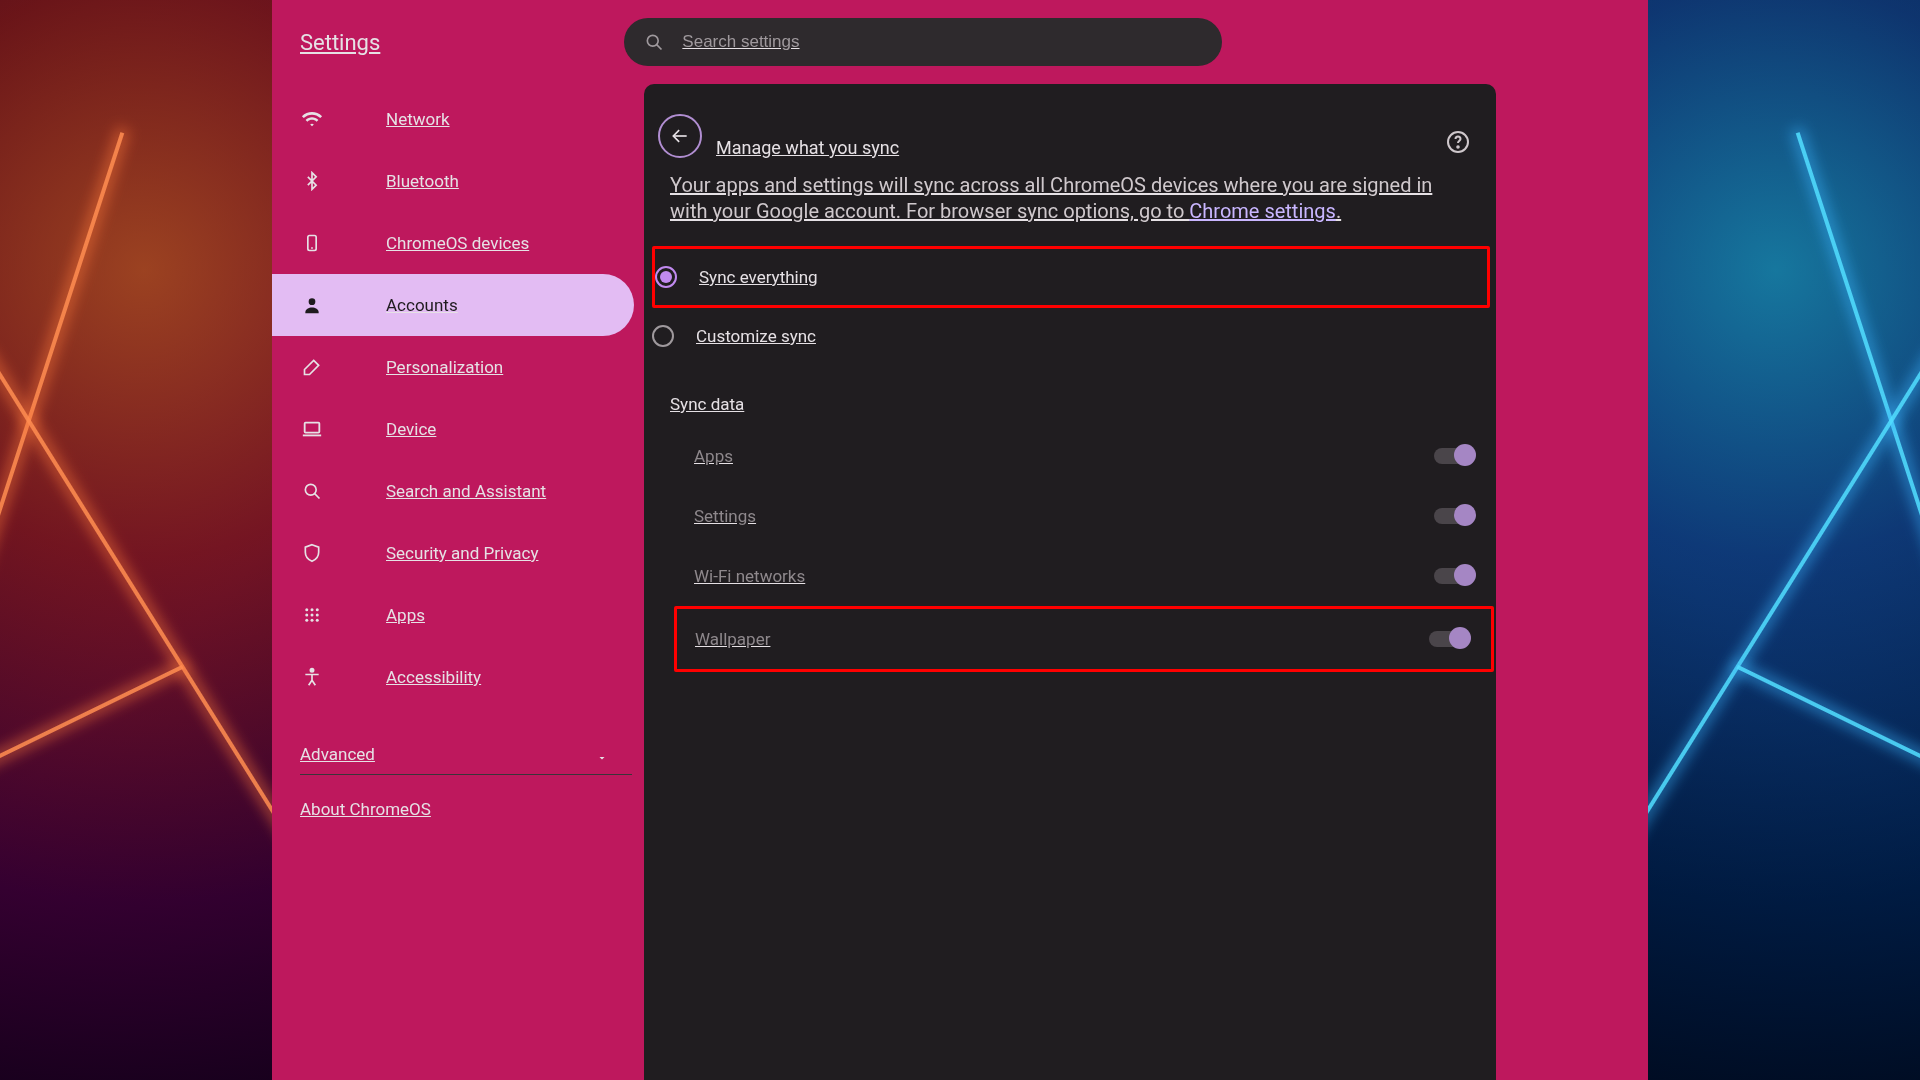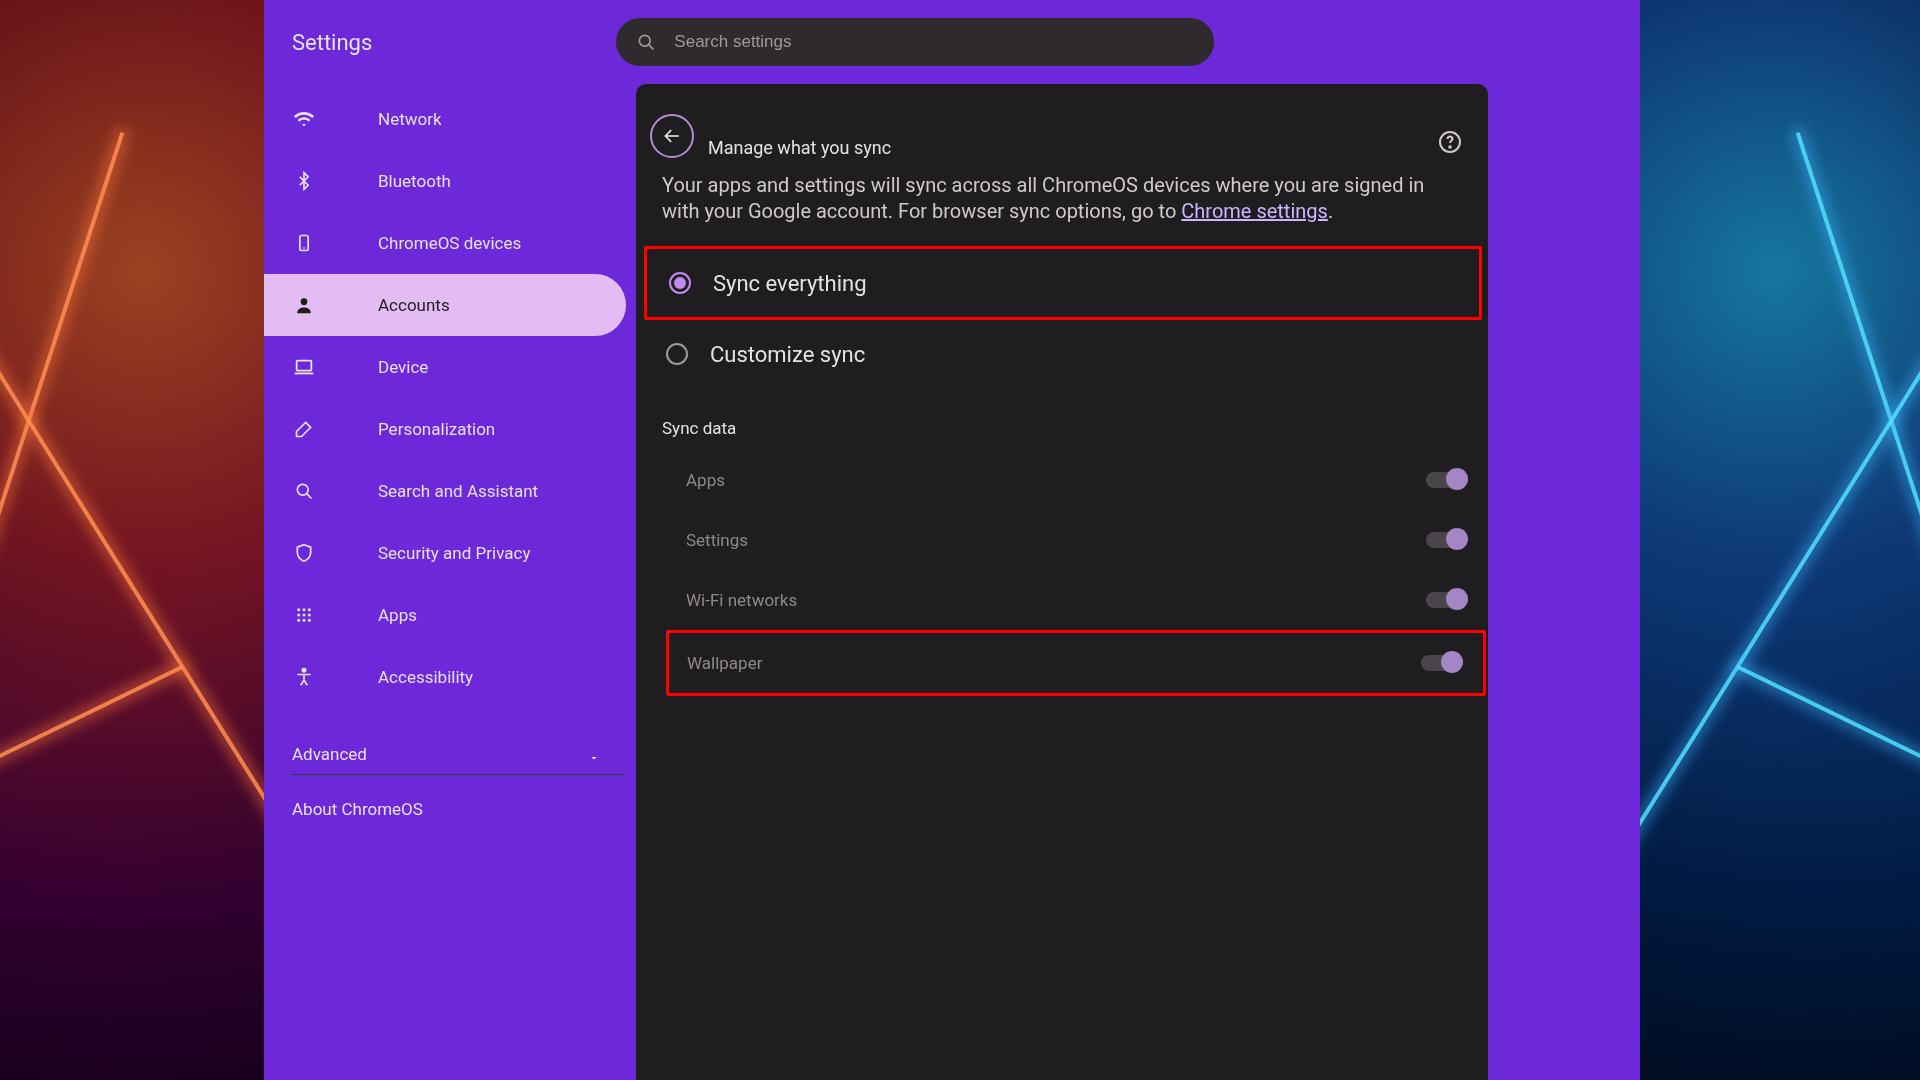--- a/index.html
+++ b/index.html
@@ -13,22 +13,22 @@
       radial-gradient(circle at 15% 25%, rgba(255,120,40,0.55) 0%, rgba(255,60,40,0.35) 25%, rgba(60,0,60,0.6) 55%, rgba(10,0,20,0.9) 80%),
       linear-gradient(135deg, #1a0010 0%, #2b0020 40%, #0b0010 100%); }
   .bg .right { right: 0; background:
       radial-gradient(circle at 85% 25%, rgba(40,200,255,0.55) 0%, rgba(40,120,255,0.35) 25%, rgba(0,30,80,0.6) 55%, rgba(0,5,20,0.9) 80%),
       linear-gradient(225deg, #001020 0%, #001830 40%, #000810 100%); }
   .neon { position: absolute; filter: blur(0.5px); }
   .neon.l { border-left: 4px solid rgba(255,140,80,0.9); box-shadow: 0 0 14px 4px rgba(255,120,60,0.55); }
   .neon.r { border-left: 4px solid rgba(80,220,255,0.9); box-shadow: 0 0 14px 4px rgba(60,180,255,0.55); }
 
   
-  .window { position: absolute; left: 264px; top: 0; width: 1376px; height: 1080px;
-            background: #6d28d9; color: #e6e1e5; z-index: 1; display: flex; flex-direction: column; }
+  .window { position: absolute; left: 272px; top: 0; width: 1376px; height: 1080px;
+            background: #be185d; color: #e6e1e5; z-index: 1; display: flex; flex-direction: column; text-decoration: underline; }
   .topbar { display: flex; align-items: center; height: 84px; padding-left: 28px; }
   .apptitle { font-size: 22px; font-weight: 400; color: #e6e1e5; }
   .searchwrap { margin-left: 244px; width: 598px; height: 48px; background: #2e2a2d;
                 border-radius: 24px; display: flex; align-items: center; padding: 0 20px; }
   .searchwrap svg { flex: 0 0 auto; }
   .searchinput { flex: 1; margin-left: 18px; background: transparent; border: none; outline: none;
                  color: #cfc8cc; font-size: 17px; }
   .searchinput::placeholder { color: #9f999d; }
 
   .body { flex: 1; display: flex; min-height: 0; }
@@ -52,22 +52,22 @@
           border-top-right-radius: 10px; padding-bottom: 40px; min-height: 100%; }
   .mainhdr { display: flex; align-items: flex-end; height: 74px; padding: 0 22px 0 14px; }
   .backbtn { width: 44px; height: 44px; border: 2px solid #b18ed2; border-radius: 50%;
              display: flex; align-items: center; justify-content: center; cursor: pointer; }
   .mainhdr h1 { font-size: 18px; font-weight: 400; margin-left: 14px; color: #e6e1e5; flex: 1; }
   .helpbtn { width: 28px; height: 28px; cursor: pointer; color: #cfc8cc; }
 
   .desc { padding: 14px 26px 22px 26px; font-size: 20px; line-height: 26px; color: #cfc8cc; }
   .desc a { color: #c9b6ff; text-decoration: underline; cursor: pointer; }
 
-  .radiorow { display: flex; align-items: center; height: 68px; padding-left: 22px;
-              cursor: pointer; font-size: 22px; color: #e6e1e5; margin: 0 8px; position: relative; }
+  .radiorow { display: flex; align-items: center; height: 56px; 
+              cursor: pointer; font-size: 17px; color: #e6e1e5; margin: 0 8px; position: relative; }
   .radiorow .rlabel { margin-left: 22px; }
   .radio { width: 22px; height: 22px; border-radius: 50%; border: 2px solid #9f999d;
            display: inline-flex; align-items: center; justify-content: center; }
   .radio.sel { border-color: #c18af0; }
   .radio.sel::after { content: ""; width: 12px; height: 12px; border-radius: 50%; background: #c18af0; }
 
   .hl { border: 3px solid #ff0000; border-radius: 2px; }
   .hl-wrap1 { margin: 0 6px 0 8px; }
   .hl-wrap2 { margin: 0 2px 0 30px; }
 
@@ -146,35 +146,35 @@
           <svg width="20" height="20" viewBox="0 0 24 24" fill="currentColor">
               <circle cx="12" cy="8" r="4"></circle>
               <path d="M4 21c0-4 4-6 8-6s8 2 8 6v1H4v-1z"></path>
             </svg>
         </span>
         <span>Accounts</span>
       </div>
 
       <div class="navitem">
         <span class="icon">
+          <svg width="20" height="20" viewBox="0 0 24 24" fill="none" stroke="currentColor" stroke-width="2">
+              <path d="M14 4l6 6L9 21H3v-6L14 4z"></path>
+            </svg>
+        </span>
+        <span>Personalization</span>
+      </div>
+
+      <div class="navitem">
+        <span class="icon">
           <svg width="22" height="22" viewBox="0 0 24 24" fill="none" stroke="currentColor" stroke-width="2">
               <rect x="4" y="5" width="16" height="11" rx="1"></rect>
               <line x1="2" y1="19" x2="22" y2="19"></line>
             </svg>
         </span>
         <span>Device</span>
-      </div>
-
-      <div class="navitem">
-        <span class="icon">
-          <svg width="20" height="20" viewBox="0 0 24 24" fill="none" stroke="currentColor" stroke-width="2">
-              <path d="M14 4l6 6L9 21H3v-6L14 4z"></path>
-            </svg>
-        </span>
-        <span>Personalization</span>
       </div>
 
       <div class="navitem">
         <span class="icon">
           <svg width="20" height="20" viewBox="0 0 24 24" fill="none" stroke="currentColor" stroke-width="2">
               <circle cx="10.5" cy="10.5" r="6.5"></circle>
               <line x1="21" y1="21" x2="15.2" y2="15.2"></line>
             </svg>
         </span>
         <span>Search and Assistant</span>

